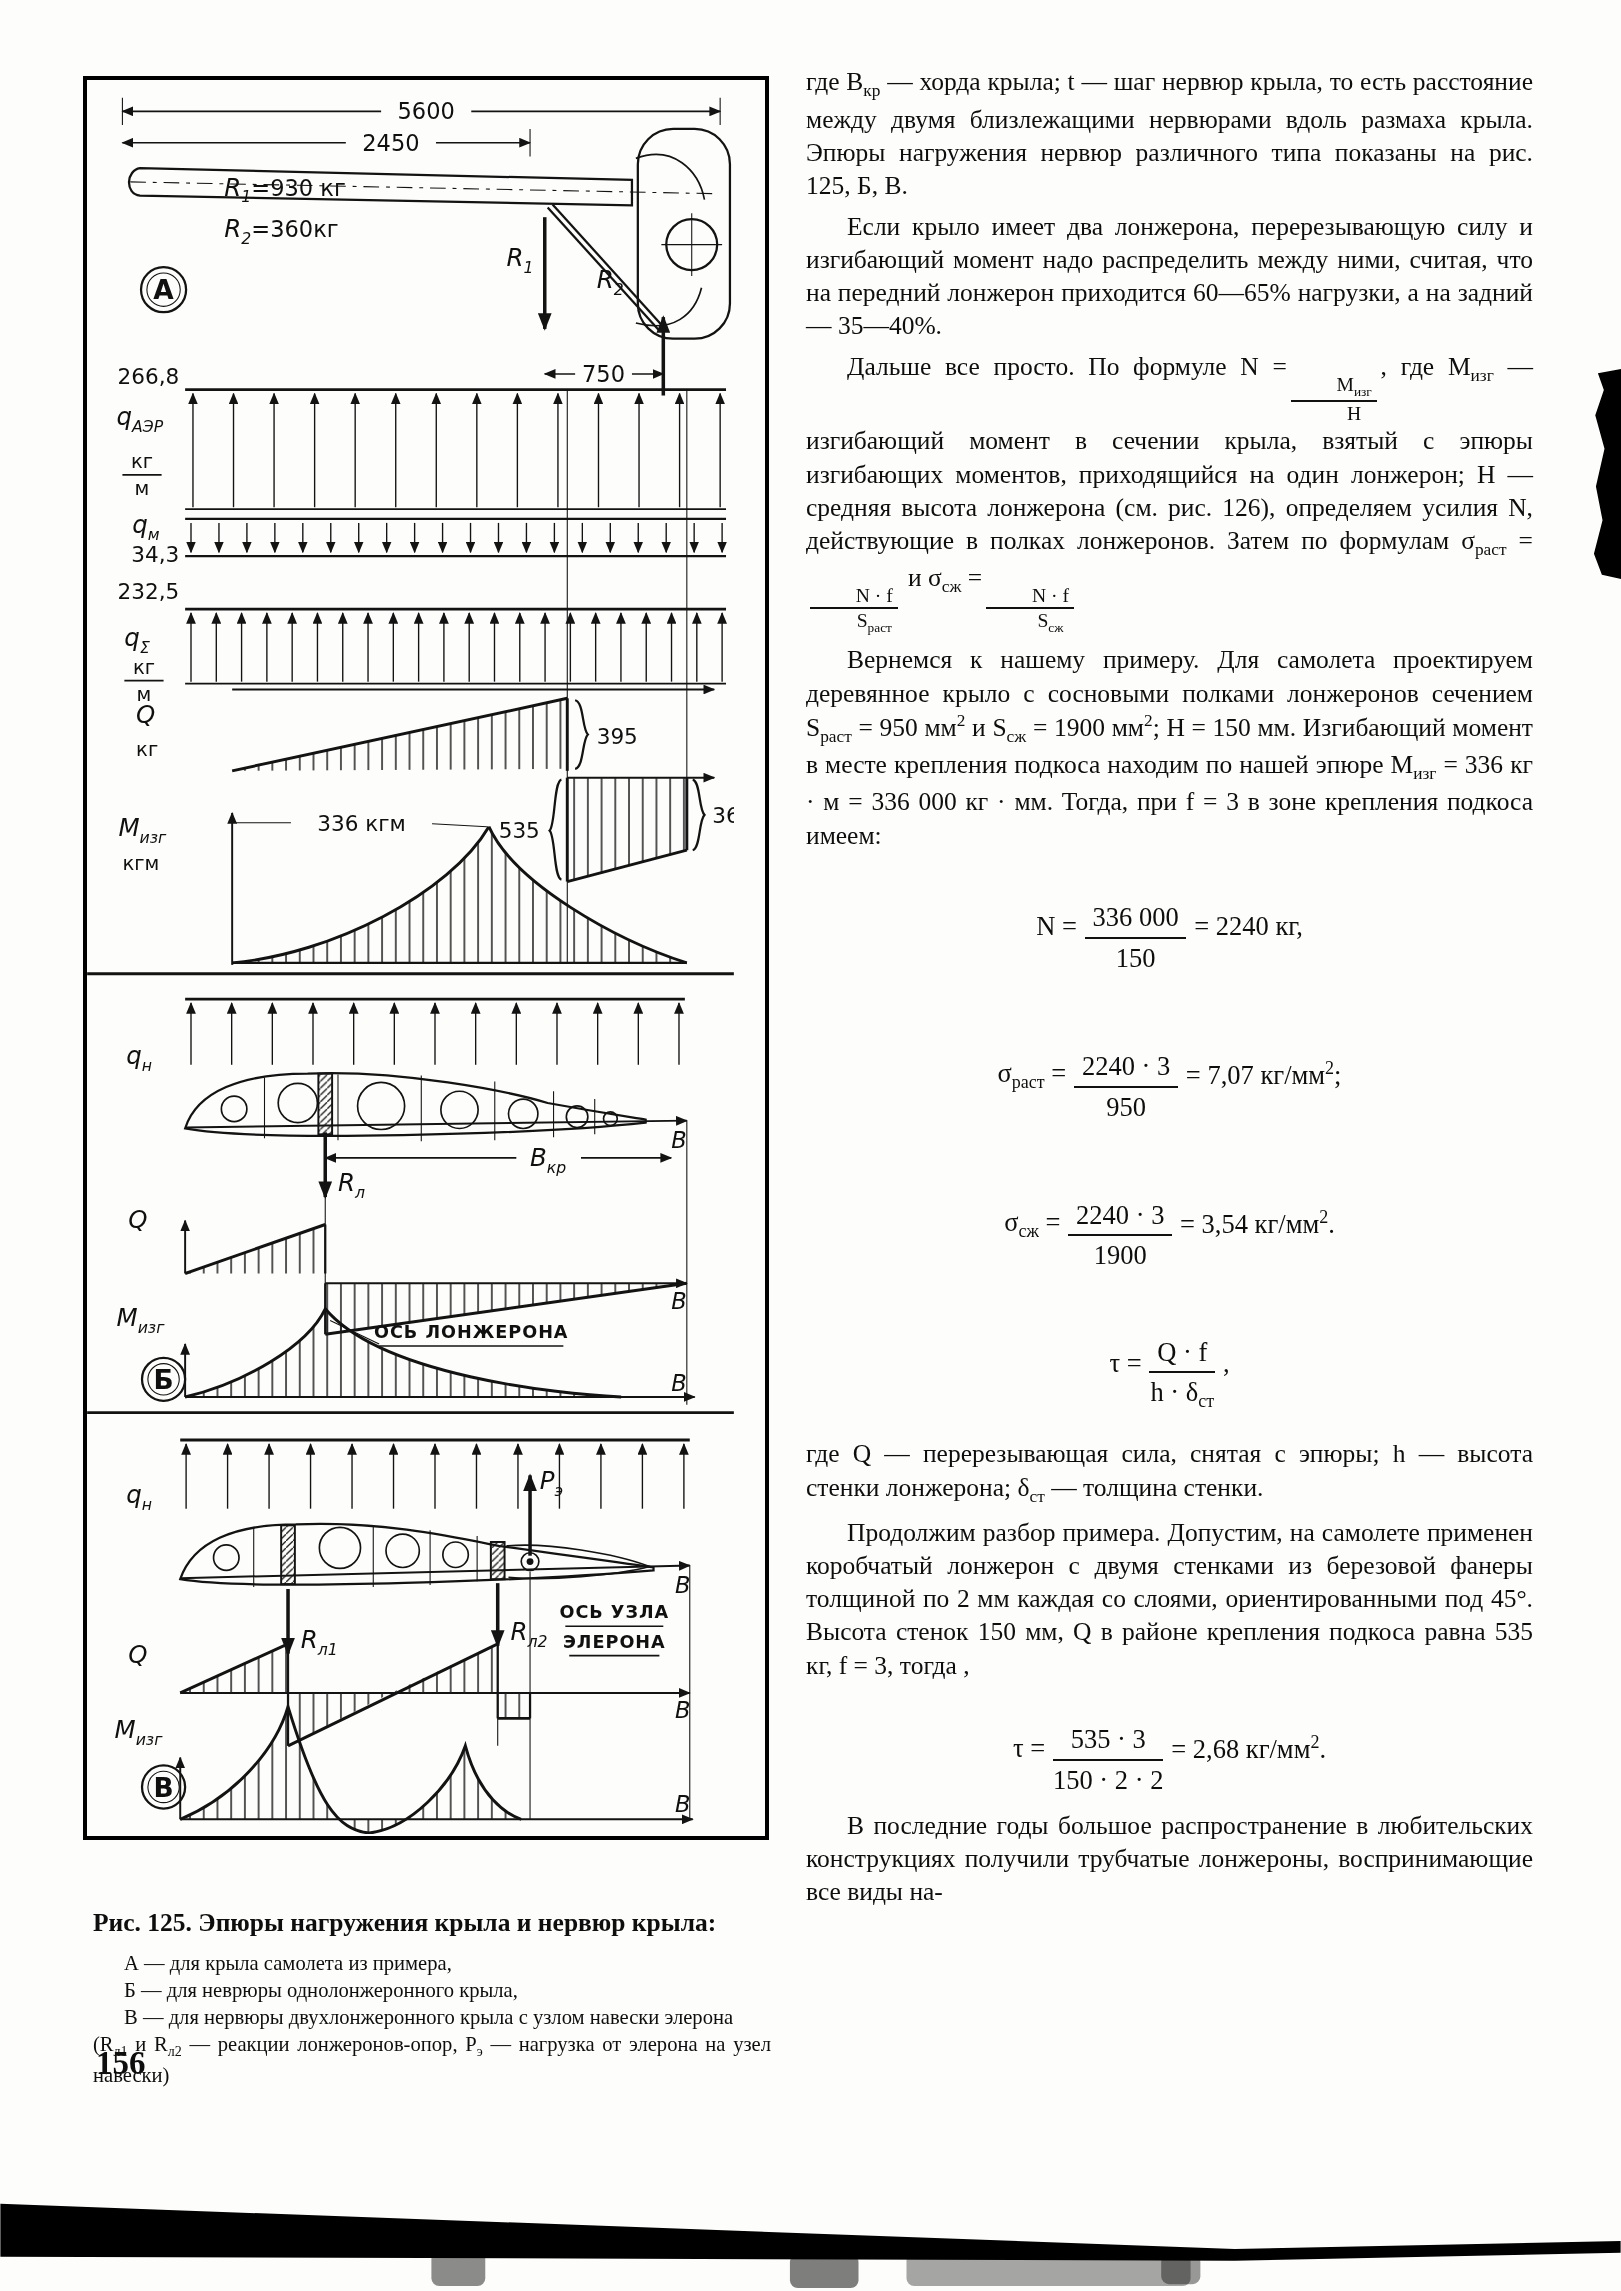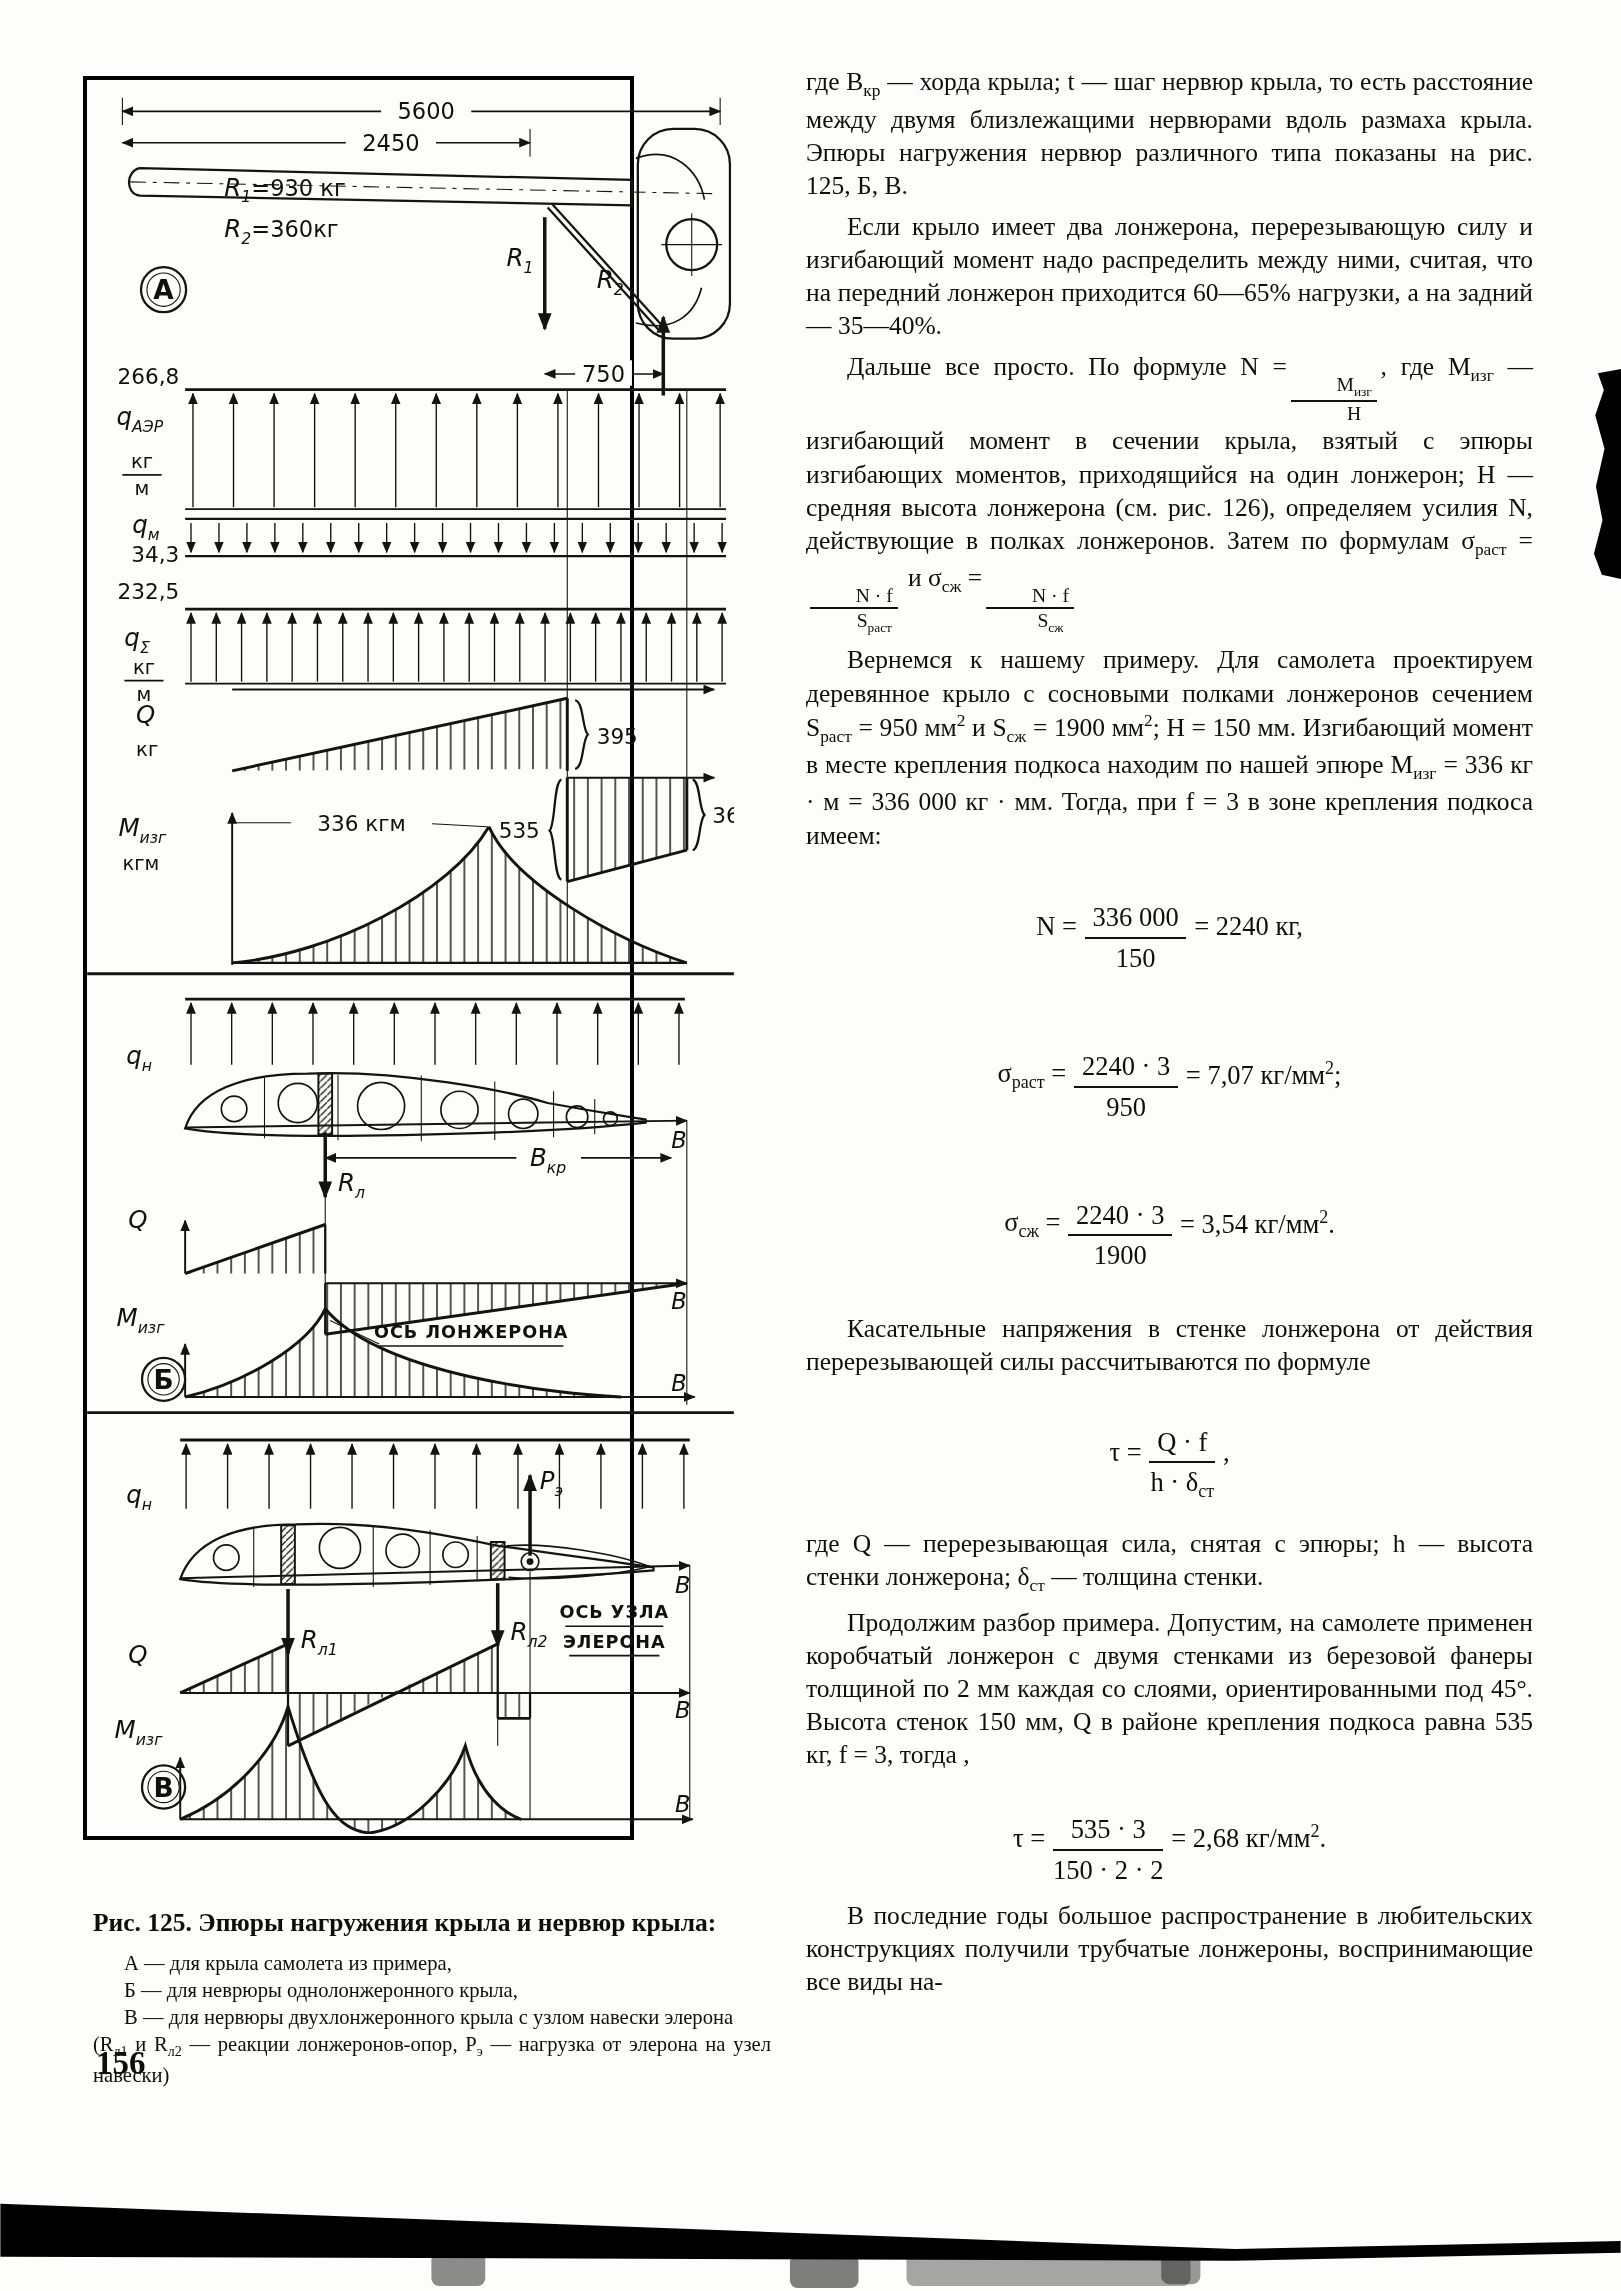--- a/index.html
+++ b/index.html
@@ -1,19 +1,19 @@
 <!DOCTYPE html>
 <html><head>
 <meta charset="utf-8">
 <style>
   html,body{margin:0;padding:0;background:#e8e8e4;}
   .page{position:relative;width:1621px;height:2292px;background:#fdfdfb;overflow:hidden;
         font-family:"Liberation Serif",serif;color:#0e0e0e;}
   
-  .figure-frame{position:absolute;left:83px;top:76px;width:551px;height:1764px;
+  .figure-frame{position:absolute;left:83px;top:76px;width:686px;height:1764px;
                 border:4.9px solid #000;box-sizing:border-box;background:#fdfdfb;}
   .fig-svg{position:absolute;left:0;top:0;}
   .fig-svg text{fill:#101010;font-family:"DejaVu Sans",sans-serif;}
   .w1{stroke:#131313;stroke-width:1.1;fill:none}
   .w15{stroke:#131313;stroke-width:1.7;fill:none}
   .w2{stroke:#131313;stroke-width:2.3;fill:none}
   .w3{stroke:#131313;stroke-width:3;fill:none}
   .ax{stroke:#131313;stroke-width:2;fill:none;marker-end:url(#arr)}
   .dim{stroke:#131313;stroke-width:1.6;fill:none;marker-start:url(#arr);marker-end:url(#arr)}
   .fh{fill:url(#vh);stroke:none}
@@ -480,21 +480,20 @@
     </div>
     <div class="formula f-szh">
       <span class="flhs">σ<sub>сж</sub> =</span>
       <span class="frac">
           <span class="num">2240 · 3</span>
           <span class="den">1900</span>
         </span>
       <span class="frhs">= 3,54  кг/мм<sup>2</sup>.</span>
     </div>
 
-    <div class="para ind" style="margin-top:17.6px;">Касательные напряжения в стенке лонжерона от действия перерезывающей силы рассчитываются по формуле</div>
     <div class="formula f-tau">
       <span class="flhs">τ =</span>
       <span class="frac">
           <span class="num">Q · f</span>
           <span class="den">h · δ<sub>ст</sub></span>
         </span>
       <span class="frhs">,</span>
     </div>
     <div class="para">где Q — перерезывающая сила, снятая с эпюры; h — высота стенки лонжерона; δ<sub>ст</sub> — толщина стенки.</div>
     <div class="para ind">Продолжим разбор примера. Допустим, на самолете применен коробчатый лонжерон с двумя стенками из березовой фанеры толщиной по 2 мм каждая со слоями, ориентированными под 45°. Высота стенок 150 мм, Q в районе крепления подкоса равна 535 кг, f = 3, тогда ,</div>

